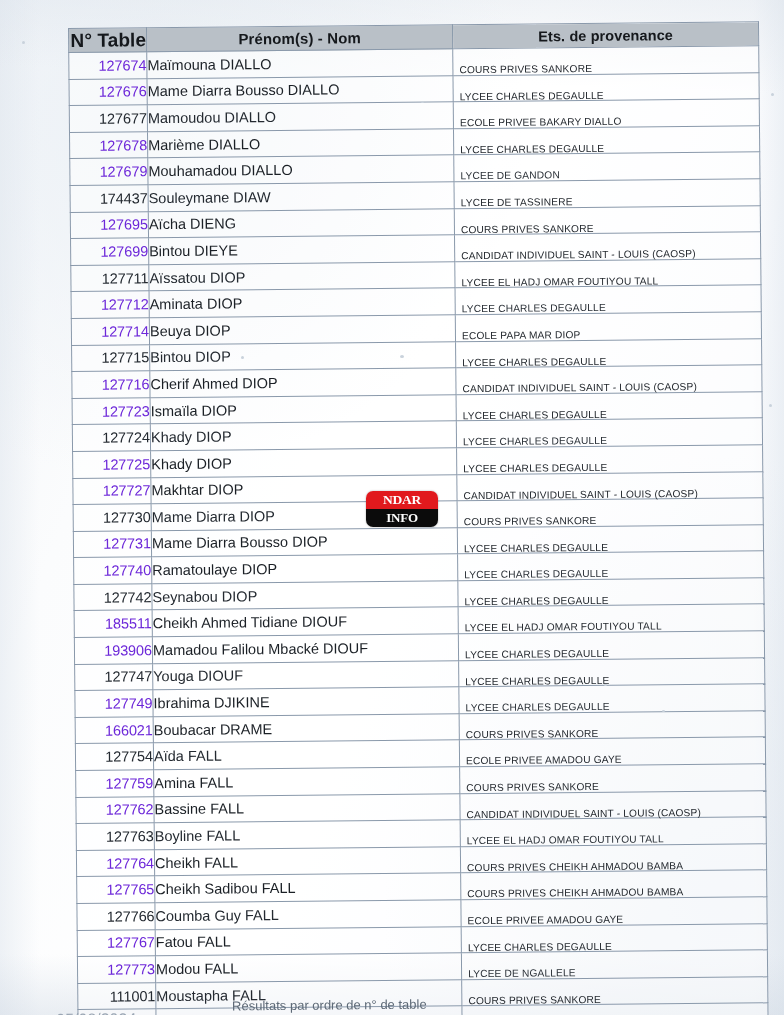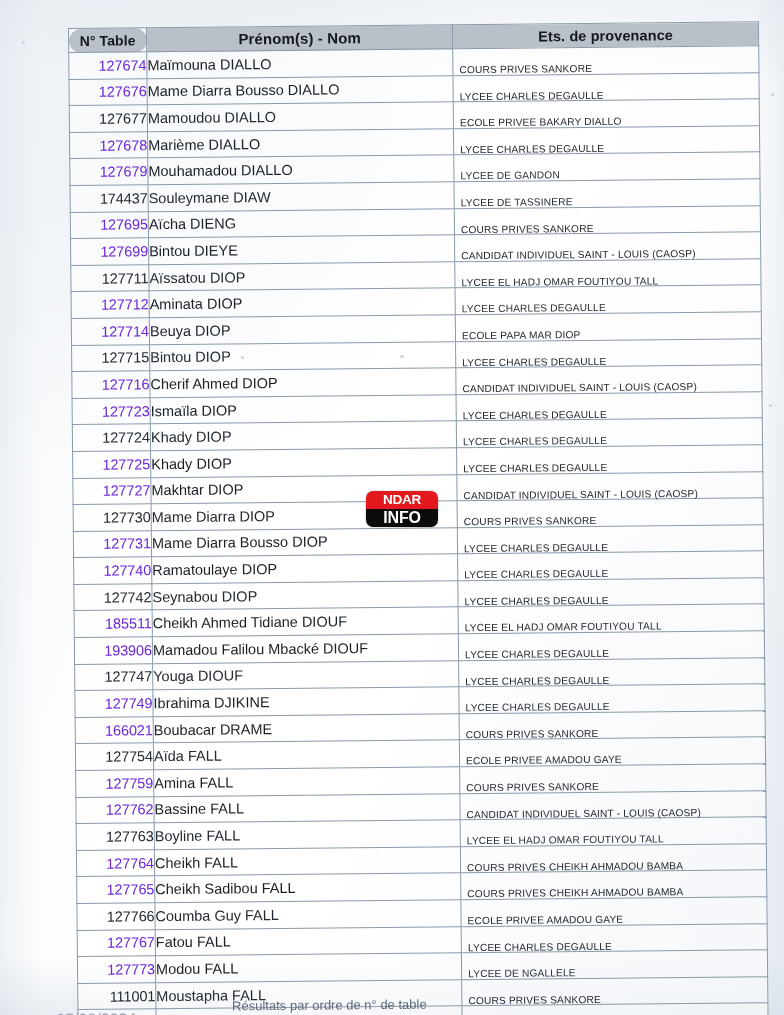--- a/index.html
+++ b/index.html
@@ -69,21 +69,21 @@
   
   thead th {
     background: #b9c0c7;
     color: #15181c;
     font-weight: bold;
     text-align: center;
     height: 24px;
     font-size: 14.5px;
     letter-spacing: 0.1px;
   }
-  th.h-num  { font-size: 14px; text-align: center; border-radius: 12px; }
+  th.h-num  { font-size: 19px; text-align: right; }
   th.h-name { font-size: 15px; }
   
   th.h-ets {
     font-size: 14.5px;
     vertical-align: bottom;
     padding-bottom: 2px;
     position: relative;
     top: 0;
   }
 
@@ -129,38 +129,38 @@
   #watermark {
     position: absolute;
     left: 366px;
     top: 491px;
     width: 72px;
     height: 36px;
     border-radius: 7px;
     overflow: hidden;
     box-shadow: 0 0 2px rgba(0,0,0,0.35);
     z-index: 30;
-    font-family: Liberation Sans, sans-serif;
+    font-family: Liberation Serif, serif;
   }
   #watermark .wm-top {
     height: 18px;
     background: #e1191d;
     color: #ffffff;
     font-weight: bold;
     font-size: 13.5px;
     line-height: 18px;
     text-align: center;
     letter-spacing: -0.2px;
   }
   #watermark .wm-bot {
     height: 18px;
     background: #0b0b0b;
     color: #ffffff;
     font-weight: bold;
-    font-size: 16px;
+    font-size: 13px;
     line-height: 18px;
     text-align: center;
     letter-spacing: -0.2px;
   }
 
   
   #footer {
     position: absolute;
     left: 0;
     top: 996px;

